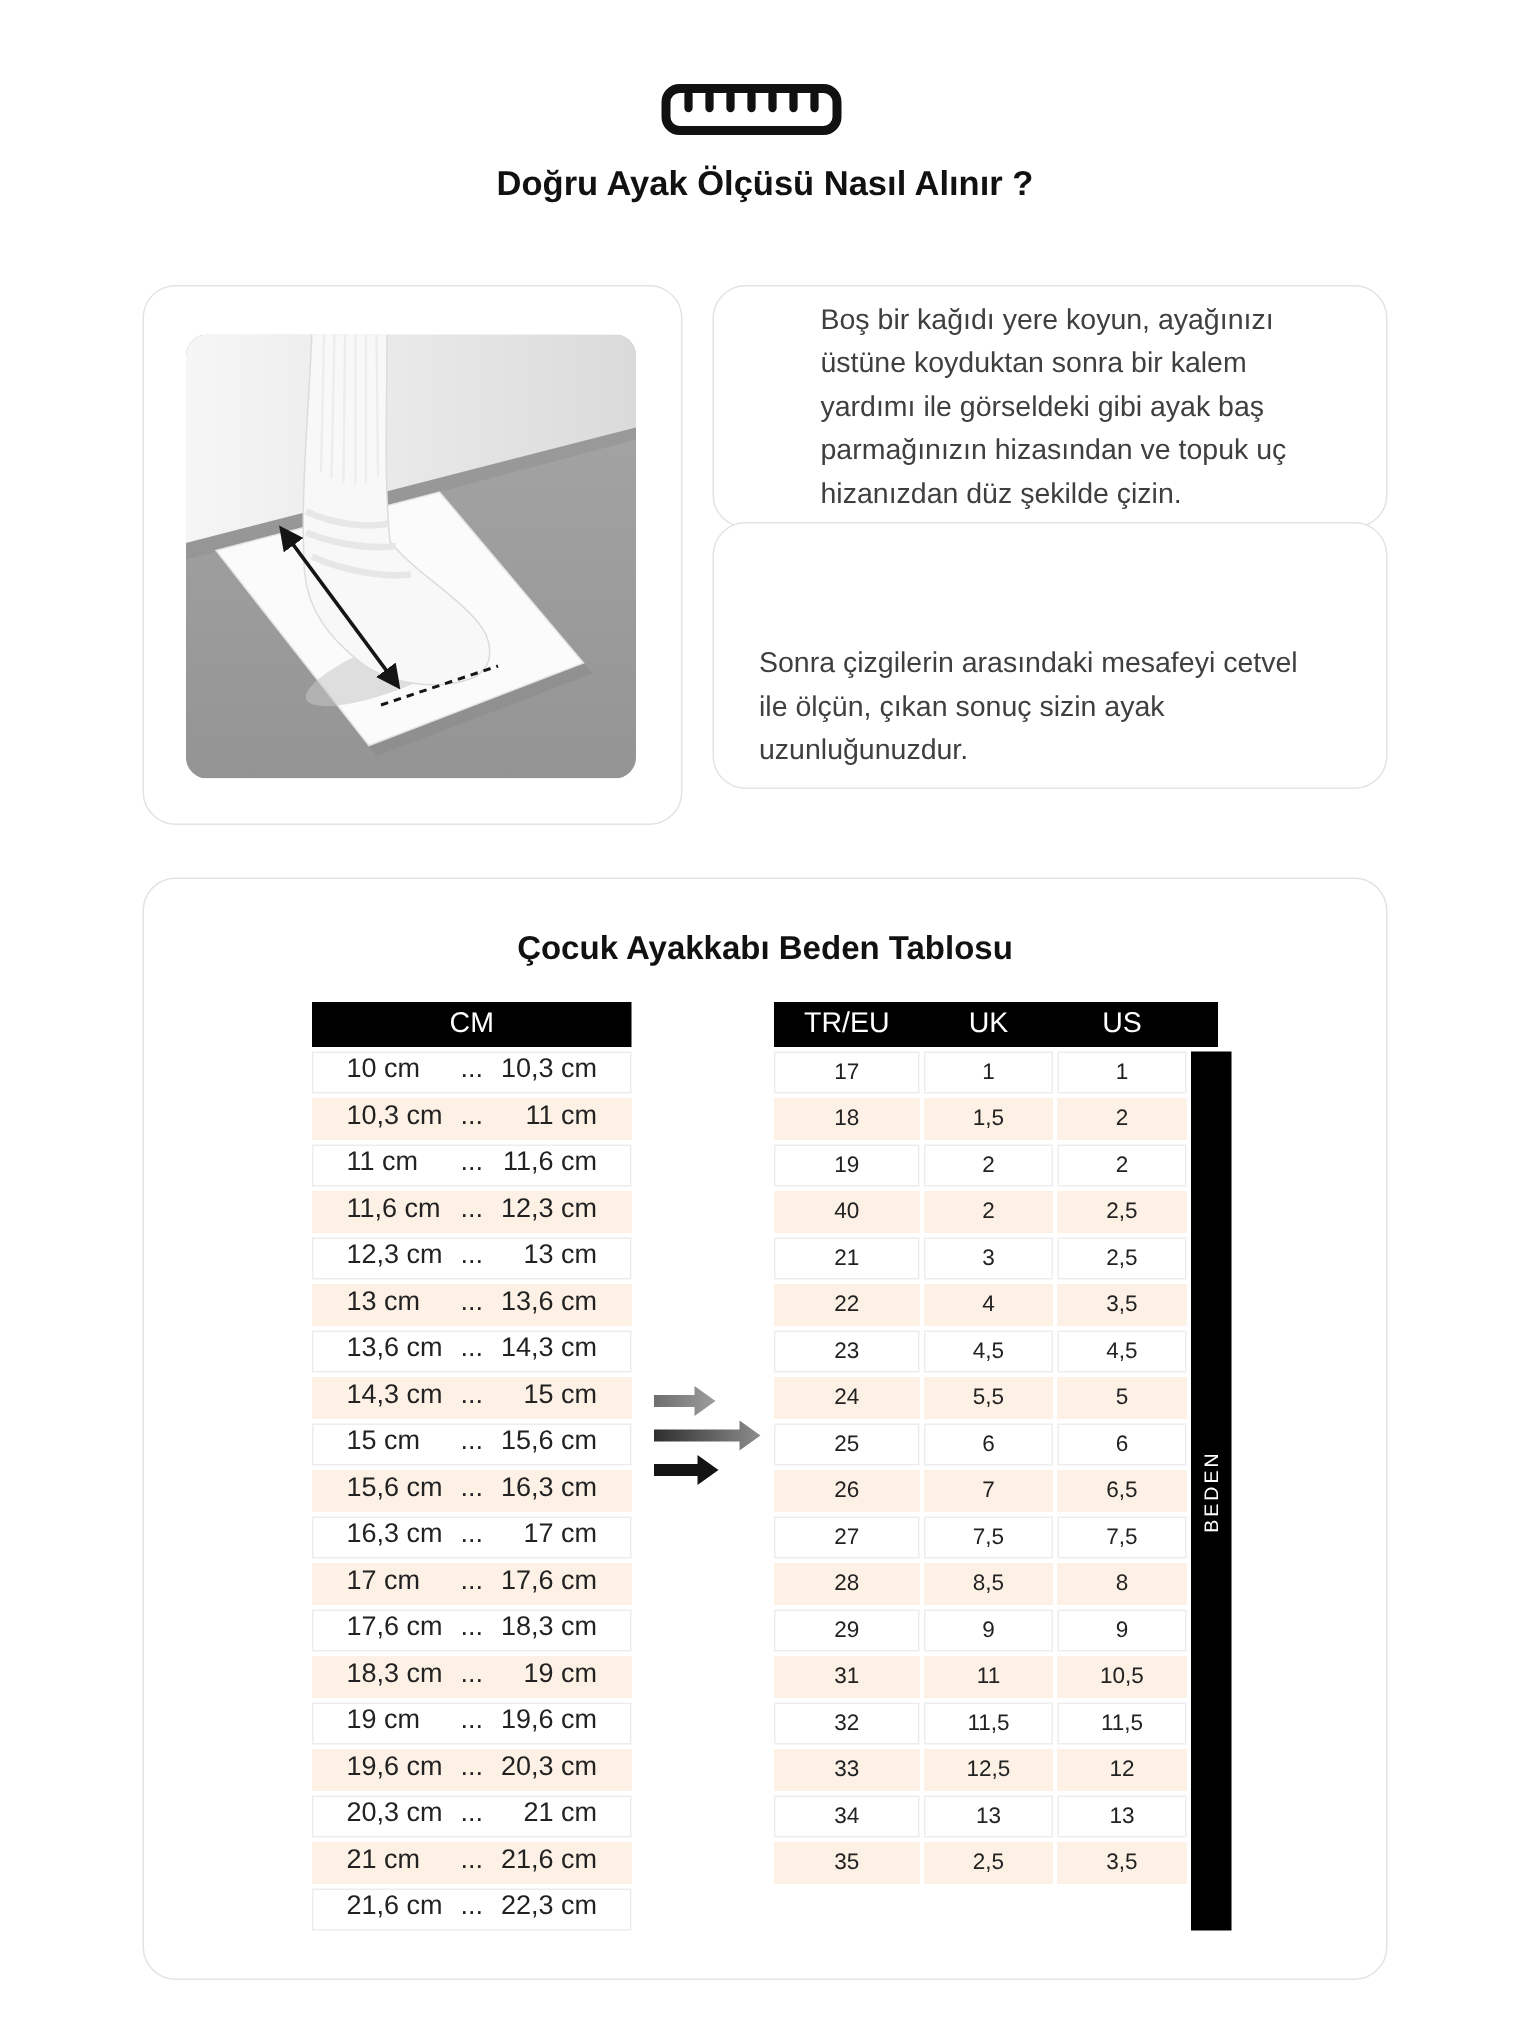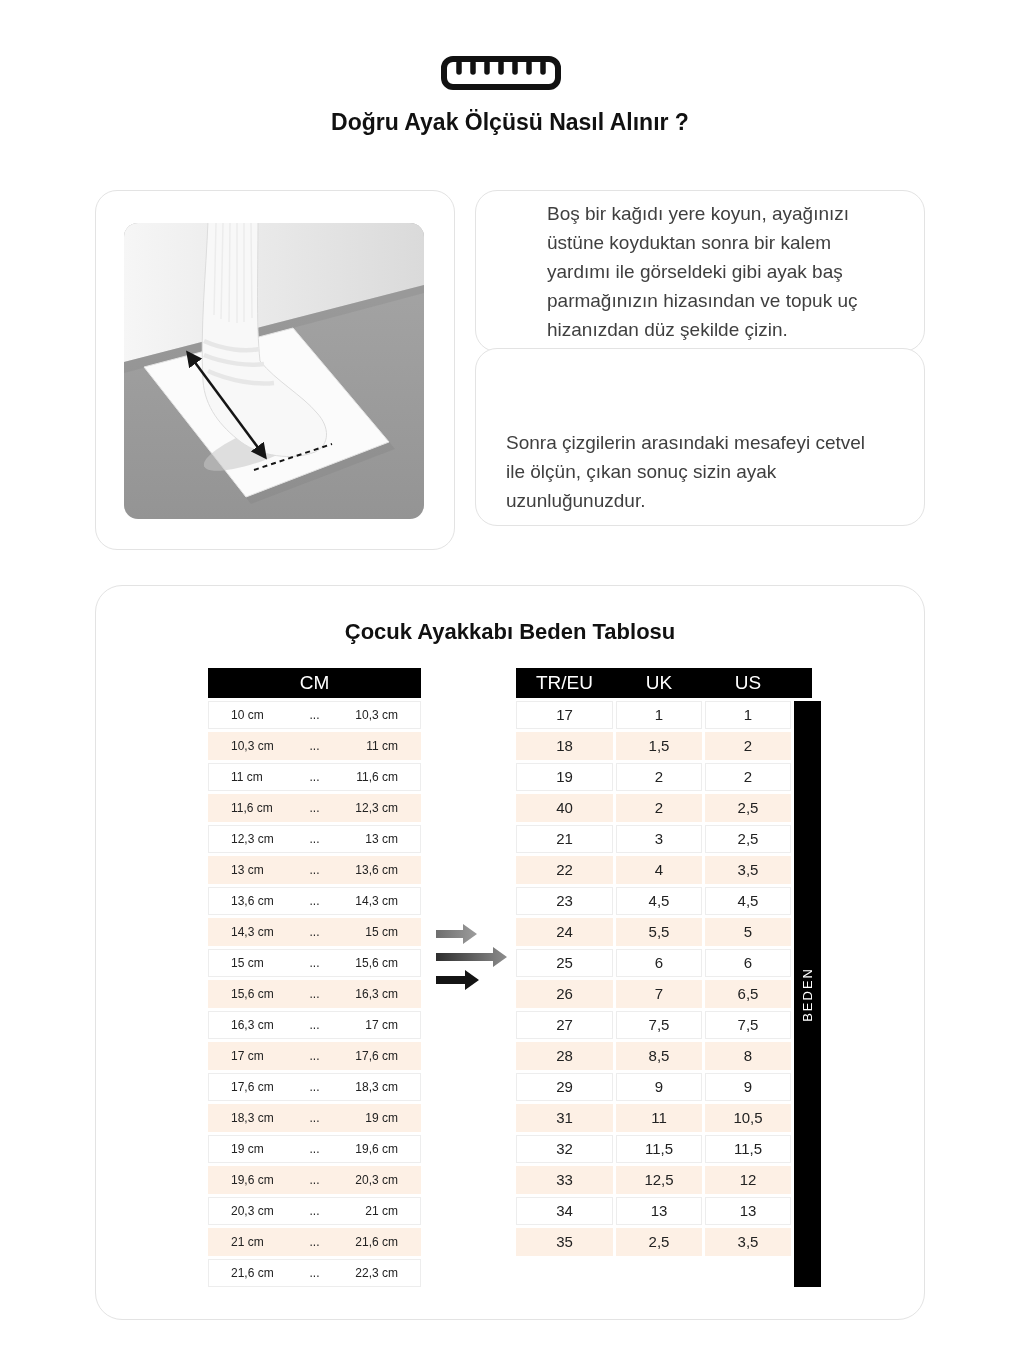--- a/index.html
+++ b/index.html
@@ -27,37 +27,37 @@
     border-radius: 14px; overflow: hidden;
   }
   .step-card-1 { left: 475px; top: 190px; width: 450px; height: 162px;
     display: flex; align-items: center; padding-left: 41px; }
   .step-card-2 { left: 475px; top: 348px; width: 450px; height: 178px;
     display: flex; align-items: flex-end; }
   .step-text {
     padding: 10px 45px 10px 30px;
     font-size: 19px; line-height: 29px; color: #3f3f3f;
   }
-  .table-card { left: 95px; top: 585px; width: 830px; height: 735px; border-radius: 27px; }
+  .table-card { left: 95px; top: 585px; width: 830px; height: 735px; }
   .table-title {
     position: absolute; left: 0; top: 33px; width: 100%;
     text-align: center; font-size: 22px; font-weight: 700; color: #111;
   }
   .cm-table { position: absolute; left: 112px; top: 82px; width: 213px; }
   .size-table { position: absolute; left: 420px; top: 82px; width: 296px; }
   .tbl-header {
     background: #000; color: #fff; height: 30px; line-height: 30px;
     text-align: center; font-size: 19px; margin-bottom: 3px;
   }
   .size-header { display: grid; grid-template-columns: 97px 86px 86px; gap: 3px; }
   .size-header span { text-align: center; }
   .cm-body > div, .size-body > div { margin-bottom: 3px; }
   .crow {
-    display: flex; align-items: center; height: 28px;
-    padding: 0 22px; font-size: 12px; color: #222; border: 1px solid transparent;
+    display: flex; align-items: flex-start; height: 28px;
+    padding: 0 22px; font-size: 18px; color: #222; border: 1px solid transparent;
   }
   .cm-body > div:nth-of-type(odd)  { background: #fff;     border-color: #ededed; }
   .cm-body > div:nth-of-type(even) { background: #fdf0e5;  border-color: #fdf0e5; }
   .cmin { flex: 1; text-align: left; }
   .cdots { flex: 0; color: #222; }
   .cmax { flex: 1; text-align: right; }
   .srow { display: grid; grid-template-columns: 97px 86px 86px; gap: 3px; }
   .srow > div {
     height: 28px; line-height: 26px; text-align: center;
     font-size: 15px; color: #222; border: 1px solid transparent;

